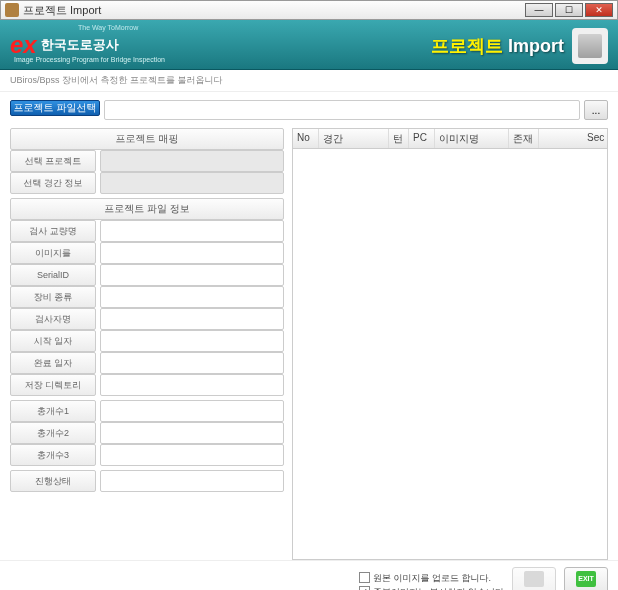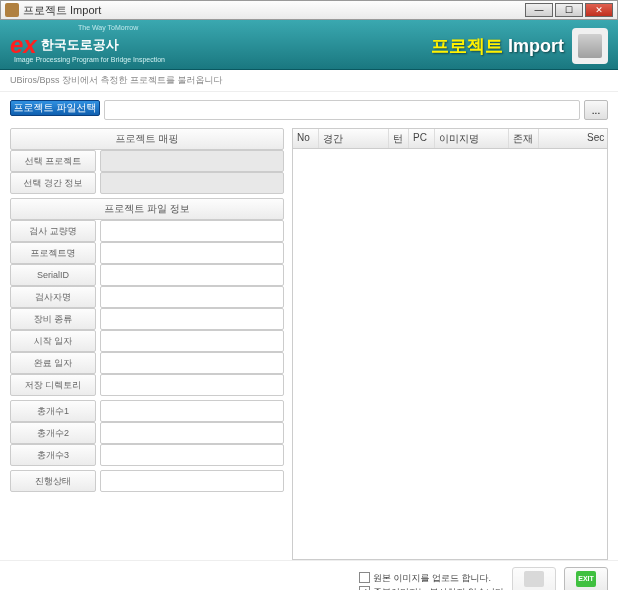--- a/index.html
+++ b/index.html
@@ -111,33 +111,33 @@
       <div class="form-label">선택 경간 정보</div>
       <div class="form-value gray"></div>
     </div>
     <div class="form-section-gap"></div>
     <div class="section-header">프로젝트 파일 정보</div>
     <div class="form-row">
       <div class="form-label">검사 교량명</div>
       <div class="form-value"></div>
     </div>
     <div class="form-row">
-      <div class="form-label">프로젝트명</div>
+      <div class="form-label">이미지를</div>
       <div class="form-value"></div>
     </div>
     <div class="form-row">
       <div class="form-label">SerialID</div>
       <div class="form-value"></div>
     </div>
     <div class="form-row">
+      <div class="form-label">장비 종류</div>
+      <div class="form-value"></div>
+    </div>
+    <div class="form-row">
       <div class="form-label">검사자명</div>
-      <div class="form-value"></div>
-    </div>
-    <div class="form-row">
-      <div class="form-label">장비 종류</div>
       <div class="form-value"></div>
     </div>
     <div class="form-row">
       <div class="form-label">시작 일자</div>
       <div class="form-value"></div>
     </div>
     <div class="form-row">
       <div class="form-label">완료 일자</div>
       <div class="form-value"></div>
     </div>

